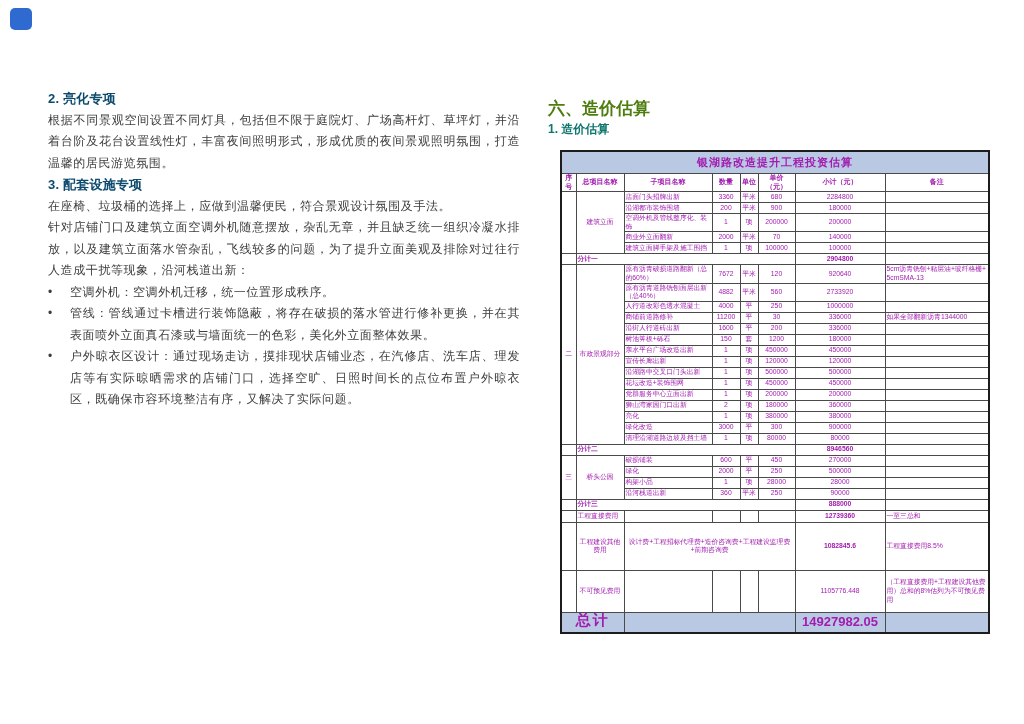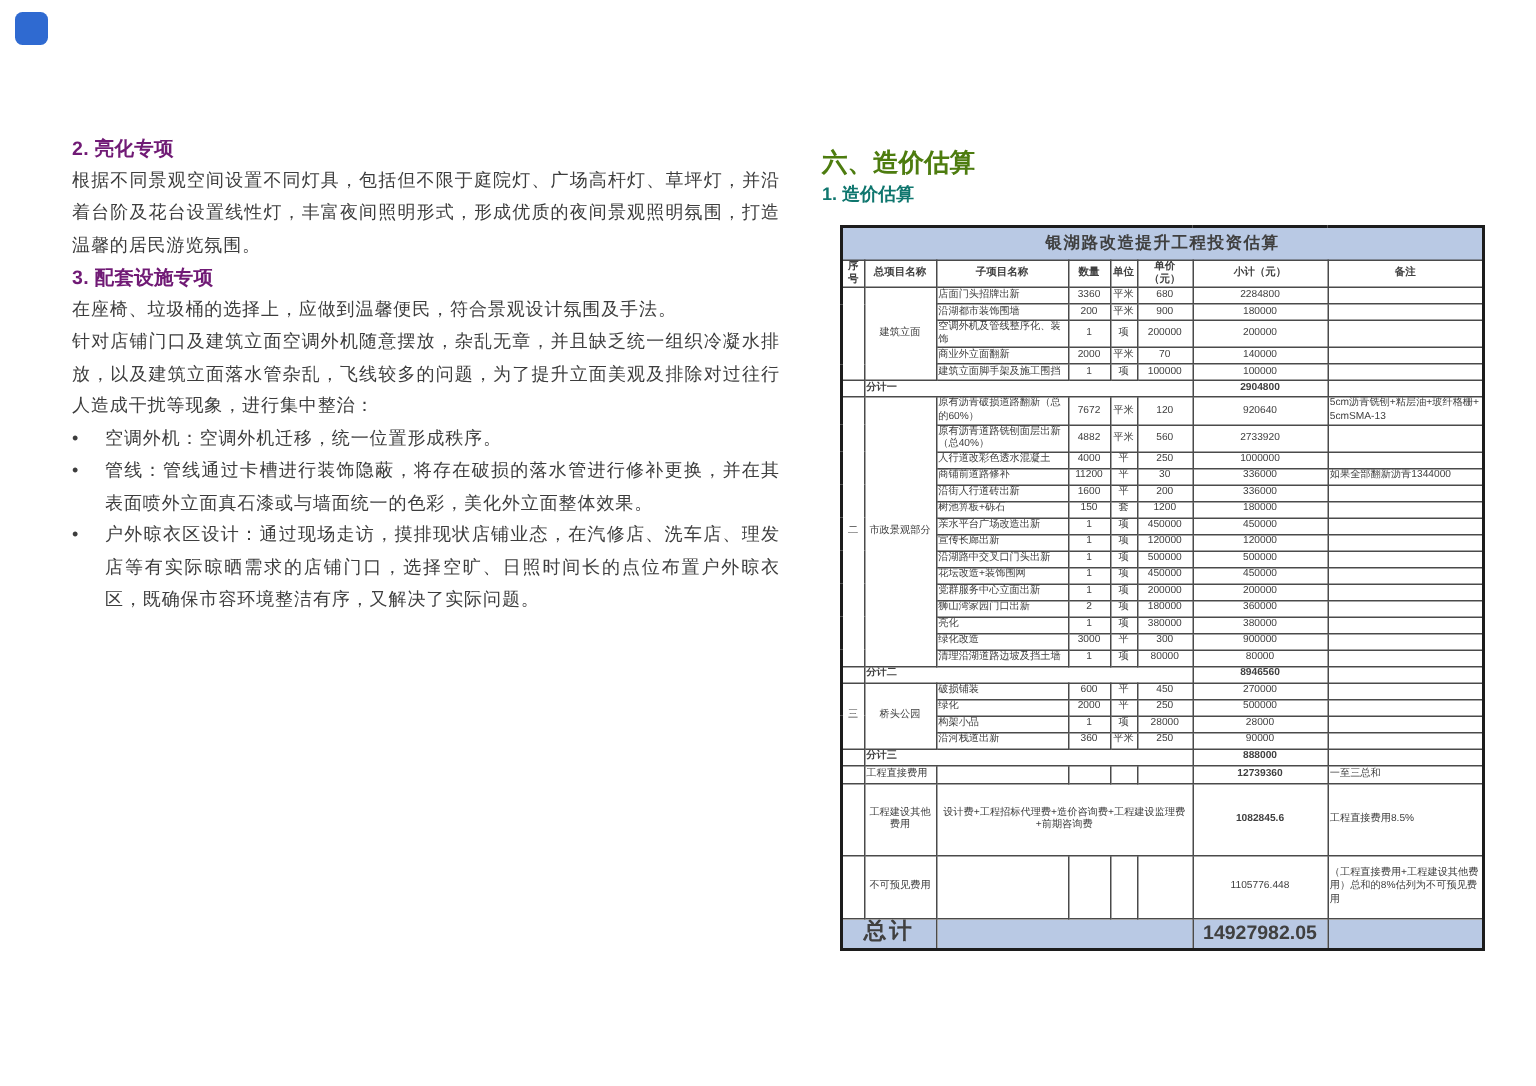--- a/index.html
+++ b/index.html
@@ -3,30 +3,30 @@
 <meta charset="utf-8">
 <style>
   html,body{margin:0;padding:0;background:#fff;}
   .page{position:relative;width:1024px;height:724px;background:#fff;overflow:hidden;
         font-family:"Liberation Sans","DejaVu Sans",sans-serif;}
   .logo{position:absolute;left:10px;top:8px;width:22px;height:22px;border-radius:5px;}
   
   .left{position:absolute;left:48px;top:88px;width:472px;font-size:12px;line-height:21.5px;
         color:#3d3d3d;text-align:justify;letter-spacing:.6px;}
   .left p{margin:0;}
-  .h-blue{color:#701a75;font-weight:bold;font-size:13px;letter-spacing:.2px;}
+  .h-blue{color:#0c4a6e;font-weight:bold;font-size:13px;letter-spacing:.2px;}
   .bullet{display:flex;}
   .bullet .dot{width:22px;flex:none;color:#3d3d3d;}
   .bullet .txt{flex:1;text-align:justify;}
   
   .r-h1{position:absolute;left:548px;top:100px;font-size:17px;font-weight:bold;color:#4d7c0f;line-height:18px;}
   .r-h2{position:absolute;left:548px;top:122px;font-size:12px;font-weight:bold;color:#0f766e;line-height:14px;}
   
   .tbl-wrap{position:absolute;left:560px;top:150px;width:428px;}
-  table{border-collapse:collapse;table-layout:fixed;width:428px;color:#404040;
+  table{border-collapse:collapse;table-layout:fixed;width:428px;color:#a21caf;
         border:2px solid #1c1c1c;padding-left:40px;}
   td{border:1px solid #4a4a4a;padding:0 1px;text-align:center;vertical-align:middle;
      font-size:6.8px;line-height:8.6px;height:10px;overflow:hidden;word-break:break-all;}
   tr.t-title td{background:#b9c9e4;font-size:11px;font-weight:bold;height:21px;line-height:21px;letter-spacing:1px;}
   tr.t-head td{font-weight:bold;height:13px;font-size:7px;}
   td.al{text-align:left;}
   td.b{font-weight:bold;}
   tr.r-direct{height:12px;}
   tr.r-other{height:48px;}
   tr.r-unforeseen{height:42px;}
@@ -38,21 +38,21 @@
 <body>
 
 <div class="page">
   <div class="logo" style="background: rgb(47, 106, 209);"></div>
 
   <div class="left">
     <p class="h-blue">2. 亮化专项</p>
     <p>根据不同景观空间设置不同灯具，包括但不限于庭院灯、广场高杆灯、草坪灯，并沿着台阶及花台设置线性灯，丰富夜间照明形式，形成优质的夜间景观照明氛围，打造温馨的居民游览氛围。</p>
     <p class="h-blue">3. 配套设施专项</p>
     <p>在座椅、垃圾桶的选择上，应做到温馨便民，符合景观设计氛围及手法。</p>
-    <p>针对店铺门口及建筑立面空调外机随意摆放，杂乱无章，并且缺乏统一组织冷凝水排放，以及建筑立面落水管杂乱，飞线较多的问题，为了提升立面美观及排除对过往行人造成干扰等现象，进行集中整治：</p>
+    <p>针对店铺门口及建筑立面空调外机随意摆放，杂乱无章，并且缺乏统一组织冷凝水排放，以及建筑立面落水管杂乱，飞线较多的问题，为了提升立面美观及排除对过往行人造成干扰等现象，沿河栈道出新：</p>
     <div class="bullet">
       <span class="dot">•</span>
       <span class="txt">空调外机：空调外机迁移，统一位置形成秩序。</span>
     </div>
     <div class="bullet">
       <span class="dot">•</span>
       <span class="txt">管线：管线通过卡槽进行装饰隐蔽，将存在破损的落水管进行修补更换，并在其表面喷外立面真石漆或与墙面统一的色彩，美化外立面整体效果。</span>
     </div>
     <div class="bullet">
       <span class="dot">•</span>

